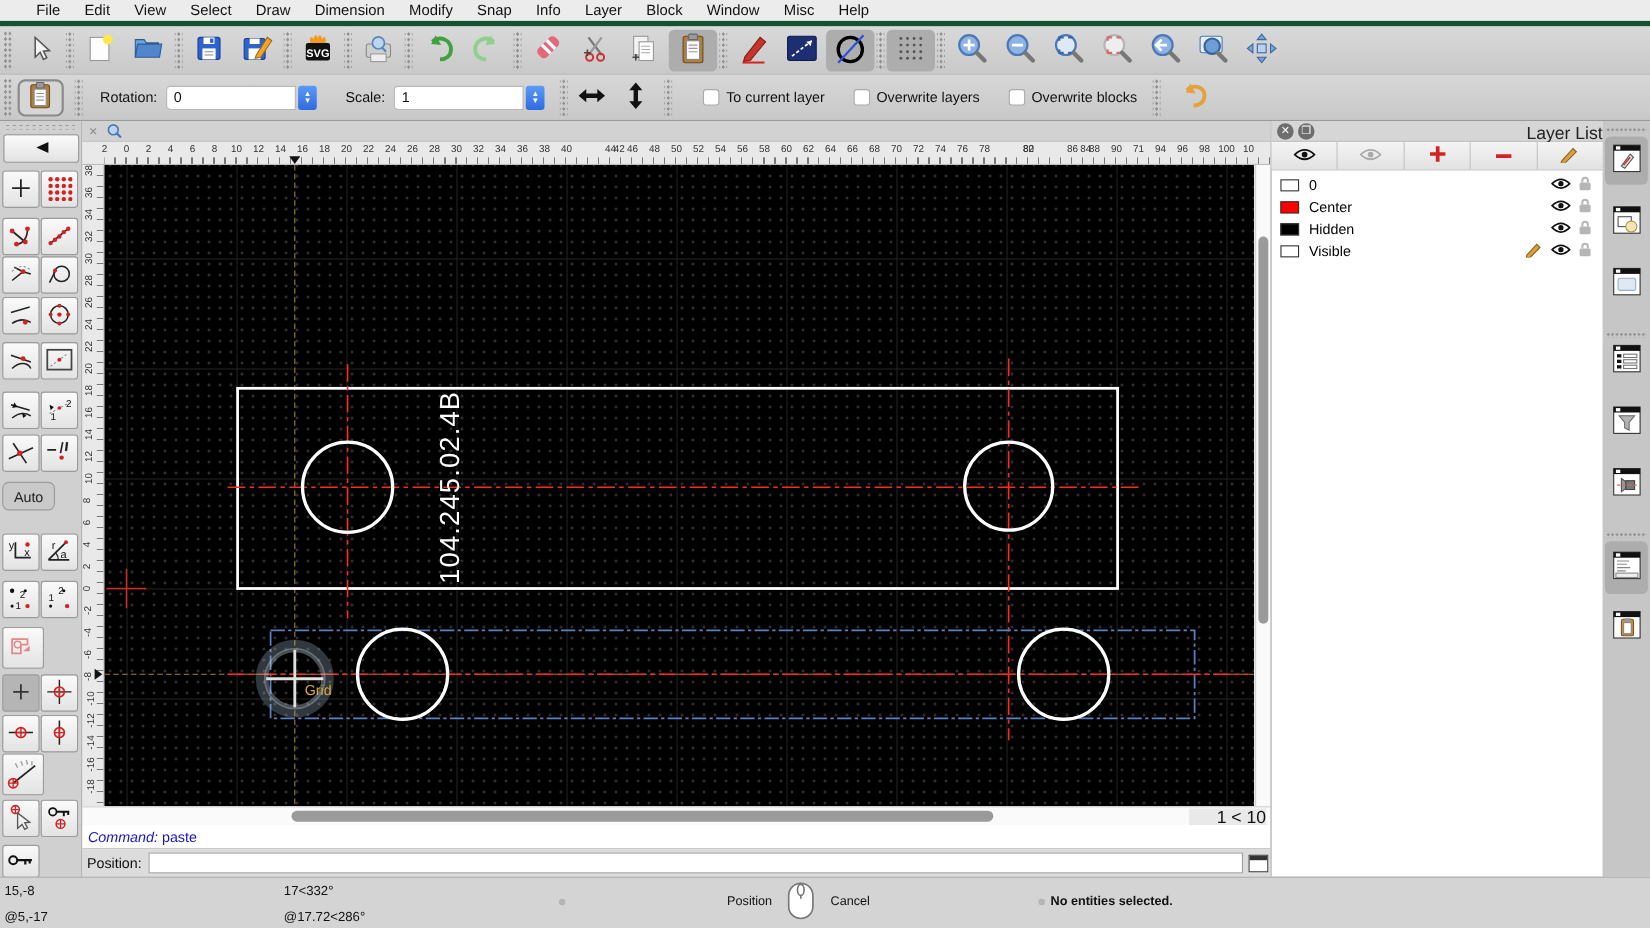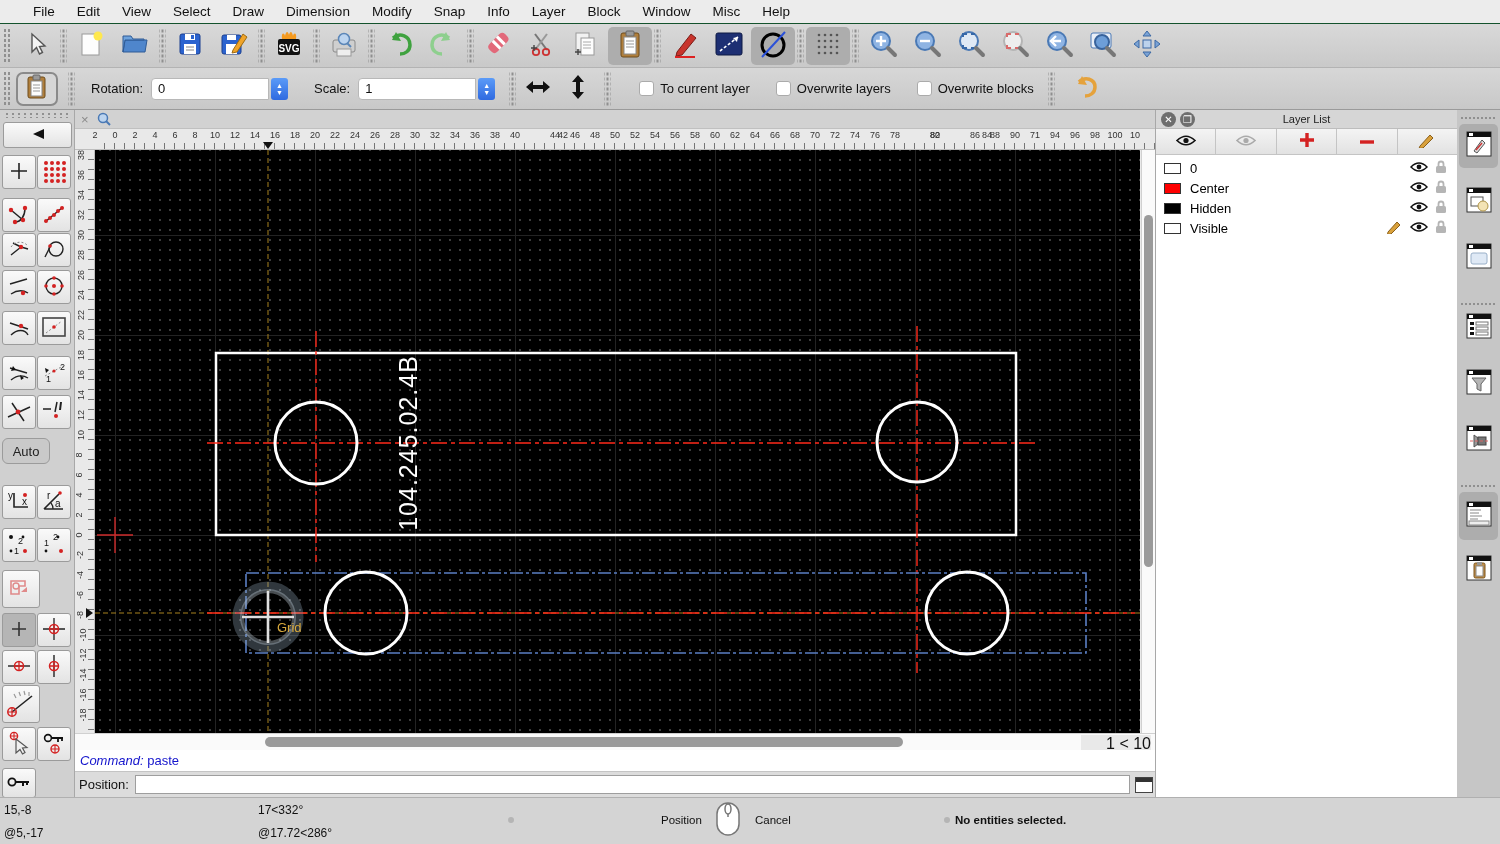--- a/index.html
+++ b/index.html
@@ -1,21 +1,21 @@
 <!DOCTYPE html>
 <html><head>
 <meta charset="utf-8">
 <style>
   * { margin:0; padding:0; box-sizing:border-box; }
   html,body { width:1500px; height:844px; overflow:hidden; }
   body { font-family:"Liberation Sans", sans-serif; background:#d4d4d4; position:relative; font-size:13px; }
 
   
   #menubar { position:absolute; left:0; top:0; width:1500px; height:24px; background:#ececec;
-             border-bottom:1px solid #14532d; display:flex; align-items:center; padding-left:22px; }
+             border-bottom:5px solid #14532d; display:flex; align-items:center; padding-left:22px; }
   .menu-item { padding:0 11px; font-size:13.5px; color:#111; height:24px; line-height:24px; }
 
   
   #toolbar1 { position:absolute; left:0; top:24px; width:1500px; height:44px; background:linear-gradient(#d9d9d9,#c9c9c9);
               border-bottom:1px solid #b3b3b3; display:flex; align-items:center; }
   #toolbar2 { position:absolute; left:0; top:68px; width:1500px; height:42px; background:linear-gradient(#d7d7d7,#c8c8c8);
               border-bottom:1px solid #9a9a9a; display:flex; align-items:center; }
   .tbtn { width:44px; height:38px; display:flex; align-items:center; justify-content:center; border-radius:5px; }
   .tbtn.pressed { background:#adadad; }
   .tsep { width:7px; height:36px; margin:0 2px;
@@ -72,21 +72,21 @@
   #command-bar { position:absolute; left:0; top:640px; width:1080px; height:22px; background:#fff; border-bottom:1px solid #c4c4c4; font-size:13px; padding:3px 0 0 5px; color:#1414cc; }
   #command-bar .cmd-label { font-style:italic; }
   #position-bar { position:absolute; left:0; top:662px; width:1080px; height:25px; background:#dcdcdc; display:flex; align-items:center; padding-left:4px; }
   #position-input { width:995px; height:19px; background:#fff; border:1px solid #9e9e9e; margin-left:6px; }
   #position-winbtn { width:18px; height:16px; margin-left:5px; background:#fff; border:1px solid #444; position:relative; }
   #position-winbtn:before { content:""; position:absolute; left:0; top:0; right:0; height:4px; background:#333; }
 
   
   #layer-panel { position:absolute; left:1155px; top:110px; width:302px; height:687px; background:#fff; border-left:1px solid #a8a8a8; }
   #layer-header { position:absolute; left:0; top:0; width:100%; height:19px; background:#d6d6d6; border-bottom:1px solid #bdbdbd; }
-  #layer-title { position:absolute; width:100%; text-align:center; top:3px; font-size:11px; color:#222; }
+  #layer-title { position:absolute; width:100%; text-align:right; top:3px; font-size:16px; color:#222; }
   .hdr-btn { position:absolute; top:2px; width:15px; height:15px; border-radius:50%; background:#6e6e6e; color:#fff; font-size:10px; line-height:15px; text-align:center; }
   #layer-toolbar { position:absolute; left:0; top:19px; width:100%; height:26px; display:flex; background:linear-gradient(#f4f4f4,#e2e2e2); border-bottom:1px solid #c4c4c4; }
   .ltbtn { flex:1; border-right:1px solid #c4c4c4; display:flex; align-items:center; justify-content:center; }
   .layer-row { position:absolute; left:0; width:100%; height:20px; display:flex; align-items:center; padding-left:8px; }
   .swatch { width:17px; height:11px; border:1px solid #333; margin-right:9px; }
   .layer-name { font-size:13px; color:#000; flex:1; }
   .row-icons { display:flex; align-items:center; gap:7px; margin-right:10px; }
 
   
   #rightstrip { position:absolute; left:1457px; top:110px; width:43px; height:687px; background:#c6c6c6; }

